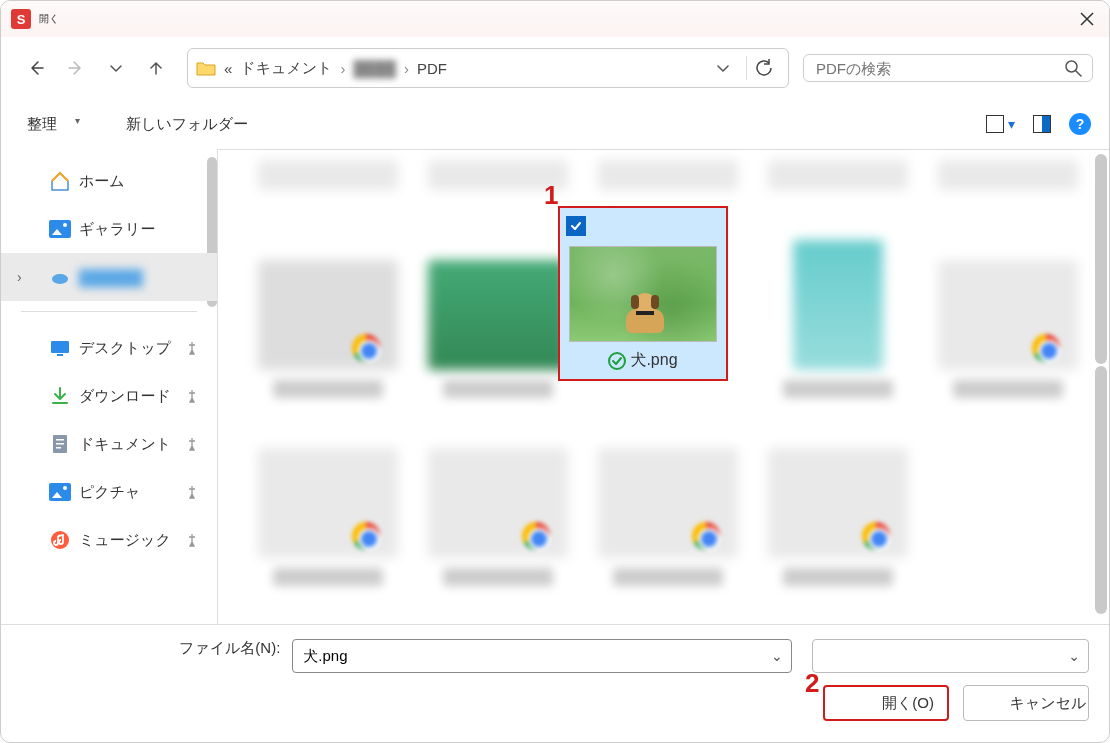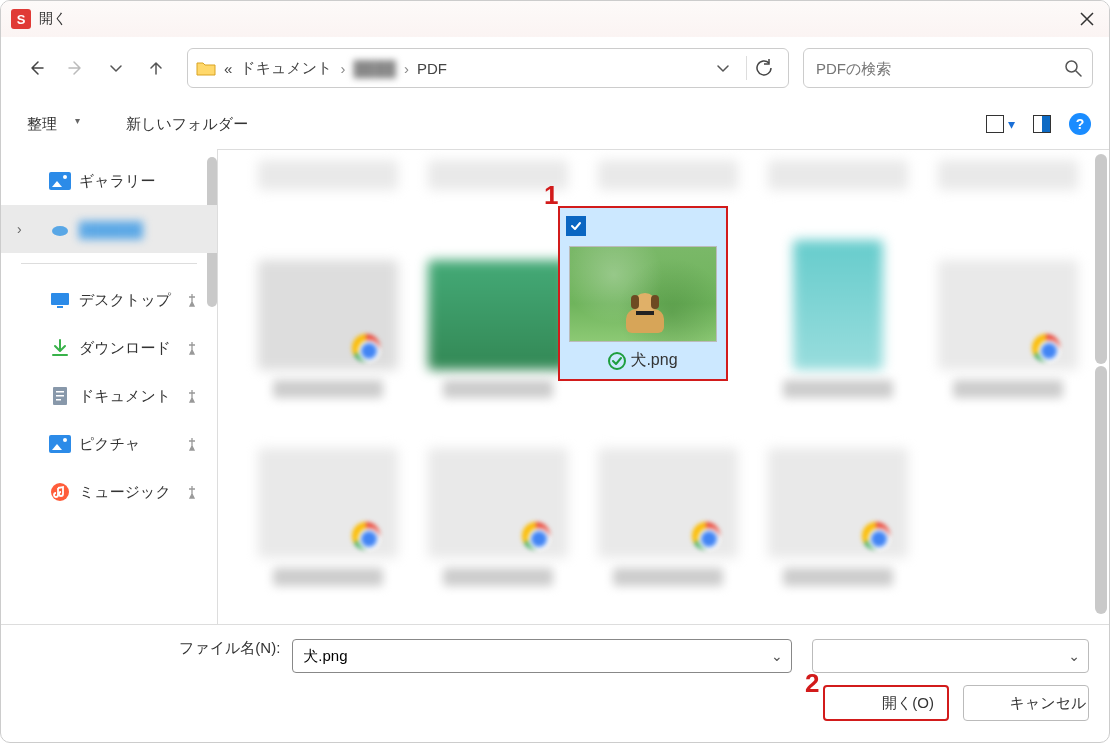--- a/index.html
+++ b/index.html
@@ -1,38 +1,38 @@
 <!DOCTYPE html>
 <html><head>
 <meta charset="utf-8">
 <style>
   html, body { margin: 0; padding: 0; font-family: "Yu Gothic UI", "Meiryo", sans-serif; font-size: 14px; color: #333; background: #fff; }
   * { box-sizing: border-box; }
   .window { width: 1110px; height: 743px; border: 1px solid #ccc; border-radius: 10px; overflow: hidden; display: flex; flex-direction: column; background:#fff;}
   
   .titlebar { height: 36px; display: flex; align-items: center; padding: 0 0 0 10px; background: linear-gradient(#fdfaf9,#fbf4f3);}
   .titlebar .app-icon { width: 20px; height: 20px; background:#e03a36; color:#fff; display:flex;align-items:center;justify-content:center; font-weight:bold; font-size:13px; border-radius:3px; margin-right:8px;}
-  .titlebar .title-text { font-size: 14px; color:#333;}
+  .titlebar .title-text { font-size: 10px; color:#333;}
   .titlebar .spacer { flex:1; }
   .titlebar .close { width:44px; height:36px; display:flex; align-items:center; justify-content:center; }
   .titlebar .close svg { width:14px; height:14px; }
   
   .navrow { height: 62px; display:flex; align-items:center; padding: 0 16px; gap:2px;}
   .nav-btn { width:38px; height:38px; display:flex; align-items:center; justify-content:center; color:#555; border-radius:4px; }
   .nav-btn.disabled { color:#aaa; }
   .nav-btn svg{ width:16px; height:16px; stroke:currentColor;}
   .addressbar { flex:1; margin-left:10px; height:40px; border:1px solid #ccc; border-radius:6px; display:flex; align-items:center; padding:0 8px; gap:8px; position:relative;}
   .folder-icon { width:20px; height:16px; }
   .crumbs { display:flex; align-items:center; gap:8px; font-size:15px; color:#444;}
   .crumbs .sep{color:#888;}
   .crumbs .blur-seg{ filter: blur(3px); color:#888;}
   .addr-spacer{flex:1;}
   .addr-drop{ width:30px; display:flex; justify-content:center; color:#555;}
   .addr-refresh{ width:34px; display:flex; justify-content:center; color:#555; border-left:1px solid #ddd; height:24px; align-items:center;}
-  .searchbox { width:290px; margin-left:12px; height:40px; border:1px solid #ccc; border-radius:6px; display:flex; align-items:center; padding:0 10px; color:#888;}
+  .searchbox { width:290px; margin-left:12px; height:28px; border:1px solid #ccc; border-radius:6px; display:flex; align-items:center; padding:0 10px; color:#888;}
   .searchbox input{ flex:1; border:none; outline:none; font-size:15px; color:#555;}
   .search-icon{ width:18px; height:18px; color:#555;}
   
   .toolbarrow { height:50px; display:flex; align-items:center; padding: 0 18px;}
   .tb-btn { display:flex; align-items:flex-start; gap:16px; font-size:15px; color:#333; padding:4px 8px; border-radius:4px;}
   .tb-btn .caret{ font-size:10px; color:#666; margin-left:2px;}
   .tb-right { margin-left:auto; display:flex; align-items:center; gap:18px;}
   .tb-icon-btn{ display:flex; align-items:center; gap:4px; color:#333;}
   .view-icon{width:18px;height:18px;border:1.5px solid #333;display:inline-block; position:relative;}
   .preview-icon{width:18px;height:18px;display:inline-block; background:linear-gradient(90deg,#fff 50%,#0d6ac4 50%); border:1.5px solid #333;}
@@ -195,20 +195,29 @@
         <span>?</span>
       </div>
     </div>
   </div>
 
   <div class="body">
 
     <div class="sidebar">
       <div class="sb-scroll"></div>
 
+      <div class="sb-item">
+        <span class="sb-icon">
+          <svg viewBox="0 0 22 22">
+              <path d="M3 11 L11 3 L19 11 V20 H3z" fill="#fff" stroke="#4a90d9" stroke-width="1.5"></path>
+              <path d="M3 11 L11 3 L19 11" stroke="#f5a623" stroke-width="2" fill="none"></path>
+            </svg>
+        </span>
+        <span>ホーム</span>
+      </div>
 
       <div class="sb-item">
         <span class="sb-icon">
             <span class="pic-icon"></span>
           </span>
         <span>ギャラリー</span>
       </div>
 
       <div class="sb-item hover">
         <span class="sb-chevron">›</span>

